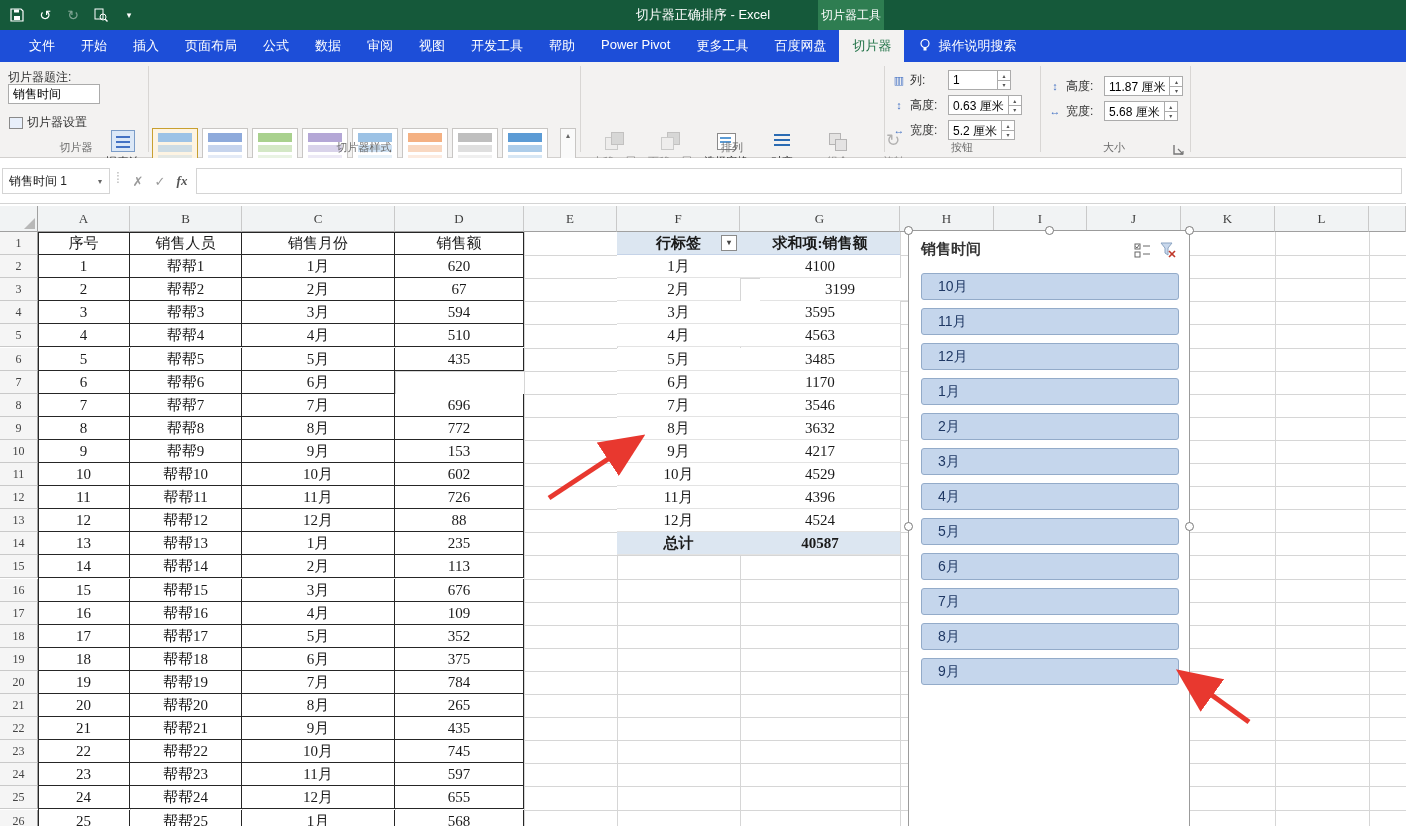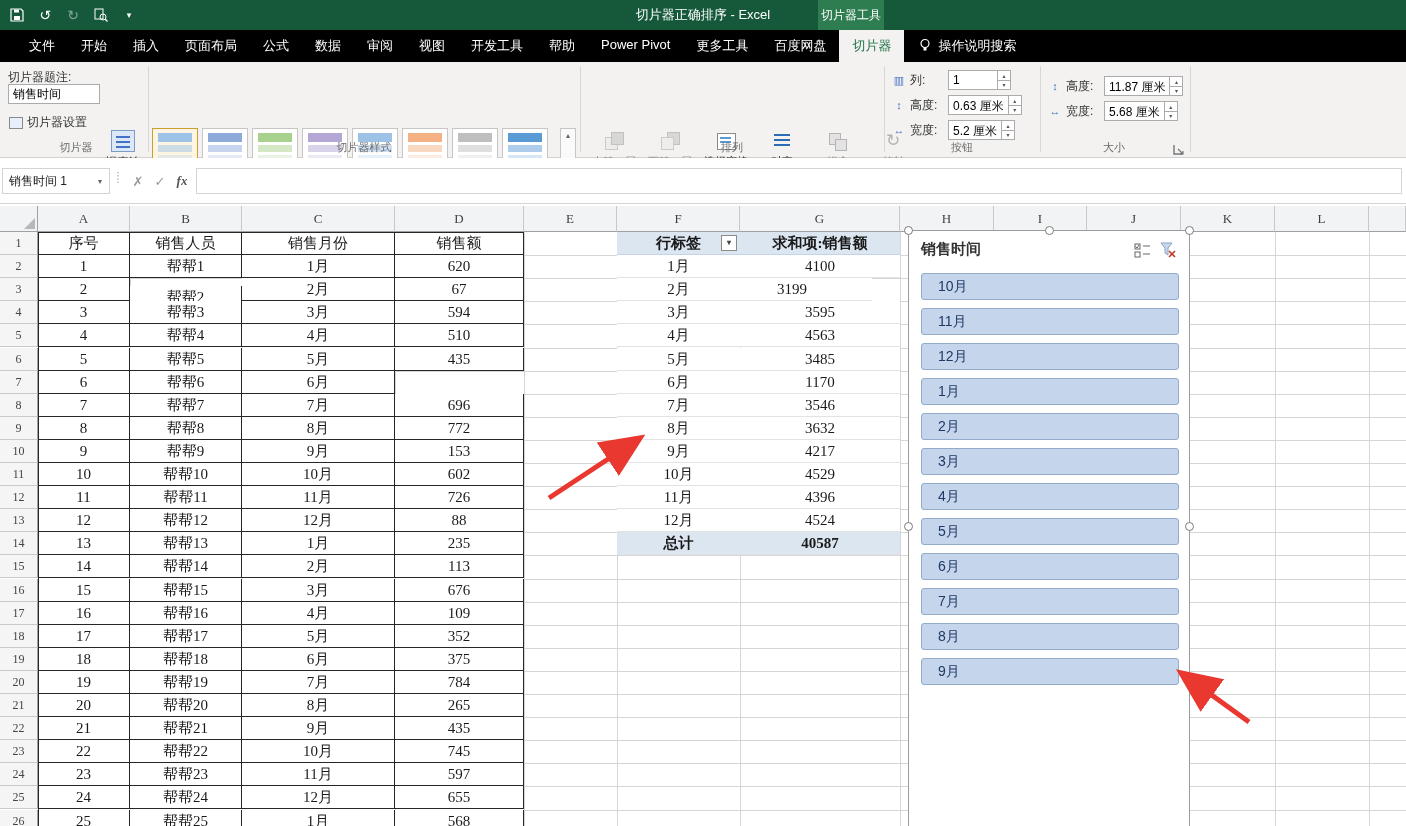--- a/index.html
+++ b/index.html
@@ -10,21 +10,21 @@
   
   #titlebar { position:absolute; left:0; top:0; width:1406px; height:30px; background:#15593a; color:#fff; }
   #qat { position:absolute; left:8px; top:0; height:30px; display:flex; align-items:center; gap:10px; }
   .qat-ic { width:18px; height:18px; display:flex; align-items:center; justify-content:center; color:#fff; font-size:14px; }
   .qat-ic.dim { opacity:.45; }
   #title-text { position:absolute; left:0; right:0; top:0; height:30px; text-align:center; line-height:30px; font-size:13px; }
   #ctx-label { position:absolute; left:818px; top:0; width:66px; height:30px; background:#2e7d51; color:#fff;
     font-size:12px; text-align:center; line-height:30px; }
 
   
-  #tabrow { position:absolute; left:0; top:30px; width:1406px; height:32px; background:#000000; display:flex; align-items:flex-end; }
+  #tabrow { position:absolute; left:0; top:30px; width:1406px; height:32px; background:#1d4ed8; display:flex; align-items:flex-end; }
   .tab { color:#fff; font-size:13px; padding:7px 13px; cursor:default; white-space:nowrap; }
   .tab.active { background:#f3f2f1; color:#1e7145; }
   #tellme { display:flex; align-items:center; gap:6px; color:#fff; font-size:13px; padding:7px 14px; }
 
   
   #ribbon { position:absolute; left:0; top:62px; width:1406px; height:96px; background:#f3f2f1; border-bottom:1px solid #d2d0ce; }
   .vdiv { position:absolute; top:4px; height:86px; width:1px; background:#d8d6d4; }
   .grouplabel { position:absolute; bottom:2px; font-size:11px; color:#6a6a6a; text-align:center; }
 
   .rlabel { font-size:12px; color:#333; }
@@ -461,21 +461,21 @@
       <div class="gl-h" style="left: 38px; top: 603.5px; width: 1368px; height: 1px;"></div>
       <div class="cell tcell" style="left: 38px; top: 26px; width: 92px; height: 23.1px; line-height: 22.1px;">序号</div>
       <div class="cell tcell" style="left: 130px; top: 26px; width: 112px; height: 23.1px; line-height: 22.1px;">销售人员</div>
       <div class="cell tcell" style="left: 242px; top: 26px; width: 153px; height: 23.1px; line-height: 22.1px;">销售月份</div>
       <div class="cell tcell" style="left: 395px; top: 26px; width: 129px; height: 23.1px; line-height: 22.1px;">销售额</div>
       <div class="cell tcell" style="left: 38px; top: 49.1px; width: 92px; height: 23.1px; line-height: 22.1px;">1</div>
       <div class="cell tcell" style="left: 130px; top: 49.1px; width: 112px; height: 23.1px; line-height: 22.1px;">帮帮1</div>
       <div class="cell tcell" style="left: 242px; top: 49.1px; width: 153px; height: 23.1px; line-height: 22.1px;">1月</div>
       <div class="cell tcell" style="left: 395px; top: 49.1px; width: 129px; height: 23.1px; line-height: 22.1px;">620</div>
       <div class="cell tcell" style="left: 38px; top: 72.2px; width: 92px; height: 23.1px; line-height: 22.1px;">2</div>
-      <div class="cell tcell" style="left: 130px; top: 72.2px; width: 112px; height: 23.1px; line-height: 22.1px; margin-top: 8px;">帮帮2</div>
+      <div class="cell tcell" style="left: 130px; top: 72.2px; width: 112px; height: 23.1px; line-height: 22.1px;">帮帮2</div>
       <div class="cell tcell" style="left: 242px; top: 72.2px; width: 153px; height: 23.1px; line-height: 22.1px;">2月</div>
       <div class="cell tcell" style="left: 395px; top: 72.2px; width: 129px; height: 23.1px; line-height: 22.1px;">67</div>
       <div class="cell tcell" style="left: 38px; top: 95.3px; width: 92px; height: 23.1px; line-height: 22.1px;">3</div>
       <div class="cell tcell" style="left: 130px; top: 95.3px; width: 112px; height: 23.1px; line-height: 22.1px;">帮帮3</div>
       <div class="cell tcell" style="left: 242px; top: 95.3px; width: 153px; height: 23.1px; line-height: 22.1px;">3月</div>
       <div class="cell tcell" style="left: 395px; top: 95.3px; width: 129px; height: 23.1px; line-height: 22.1px;">594</div>
       <div class="cell tcell" style="left: 38px; top: 118.4px; width: 92px; height: 23.1px; line-height: 22.1px;">4</div>
       <div class="cell tcell" style="left: 130px; top: 118.4px; width: 112px; height: 23.1px; line-height: 22.1px;">帮帮4</div>
       <div class="cell tcell" style="left: 242px; top: 118.4px; width: 153px; height: 23.1px; line-height: 22.1px;">4月</div>
       <div class="cell tcell" style="left: 395px; top: 118.4px; width: 129px; height: 23.1px; line-height: 22.1px;">510</div>
@@ -562,21 +562,21 @@
       <div class="cell tcell" style="left: 38px; top: 603.5px; width: 92px; height: 23.1px; line-height: 22.1px;">25</div>
       <div class="cell tcell" style="left: 130px; top: 603.5px; width: 112px; height: 23.1px; line-height: 22.1px;">帮帮25</div>
       <div class="cell tcell" style="left: 242px; top: 603.5px; width: 153px; height: 23.1px; line-height: 22.1px;">1月</div>
       <div class="cell tcell" style="left: 395px; top: 603.5px; width: 129px; height: 23.1px; line-height: 22.1px;">568</div>
       <div id="tbl-frame" style="left: 38px; top: 26px; width: 486px; height: 594px;"></div>
       <div class="cell pcell phead" style="left: 617px; top: 26px; width: 123px; height: 23.1px; line-height: 22.1px;">行标签<div class="pv-filter">▾</div></div>
       <div class="cell pcell phead" style="left: 740px; top: 26px; width: 160px; height: 23.1px; line-height: 22.1px;">求和项:销售额</div>
       <div class="cell pcell" style="left: 617px; top: 49.1px; width: 123px; height: 23.1px; line-height: 22.1px;">1月</div>
       <div class="cell pcell" style="left: 740px; top: 49.1px; width: 160px; height: 23.1px; line-height: 22.1px;">4100</div>
       <div class="cell pcell" style="left: 617px; top: 72.2px; width: 123px; height: 23.1px; line-height: 22.1px;">2月</div>
-      <div class="cell pcell" style="left: 712px; top: 72.2px; width: 160px; height: 23.1px; line-height: 22.1px;">3199</div>
+      <div class="cell pcell" style="left: 760px; top: 72.2px; width: 160px; height: 23.1px; line-height: 22.1px;">3199</div>
       <div class="cell pcell" style="left: 617px; top: 95.3px; width: 123px; height: 23.1px; line-height: 22.1px;">3月</div>
       <div class="cell pcell" style="left: 740px; top: 95.3px; width: 160px; height: 23.1px; line-height: 22.1px;">3595</div>
       <div class="cell pcell" style="left: 617px; top: 118.4px; width: 123px; height: 23.1px; line-height: 22.1px;">4月</div>
       <div class="cell pcell" style="left: 740px; top: 118.4px; width: 160px; height: 23.1px; line-height: 22.1px;">4563</div>
       <div class="cell pcell" style="left: 617px; top: 141.5px; width: 123px; height: 23.1px; line-height: 22.1px;">5月</div>
       <div class="cell pcell" style="left: 740px; top: 141.5px; width: 160px; height: 23.1px; line-height: 22.1px;">3485</div>
       <div class="cell pcell" style="left: 617px; top: 164.6px; width: 123px; height: 23.1px; line-height: 22.1px;">6月</div>
       <div class="cell pcell" style="left: 740px; top: 164.6px; width: 160px; height: 23.1px; line-height: 22.1px;">1170</div>
       <div class="cell pcell" style="left: 617px; top: 187.7px; width: 123px; height: 23.1px; line-height: 22.1px;">7月</div>
       <div class="cell pcell" style="left: 740px; top: 187.7px; width: 160px; height: 23.1px; line-height: 22.1px;">3546</div>

